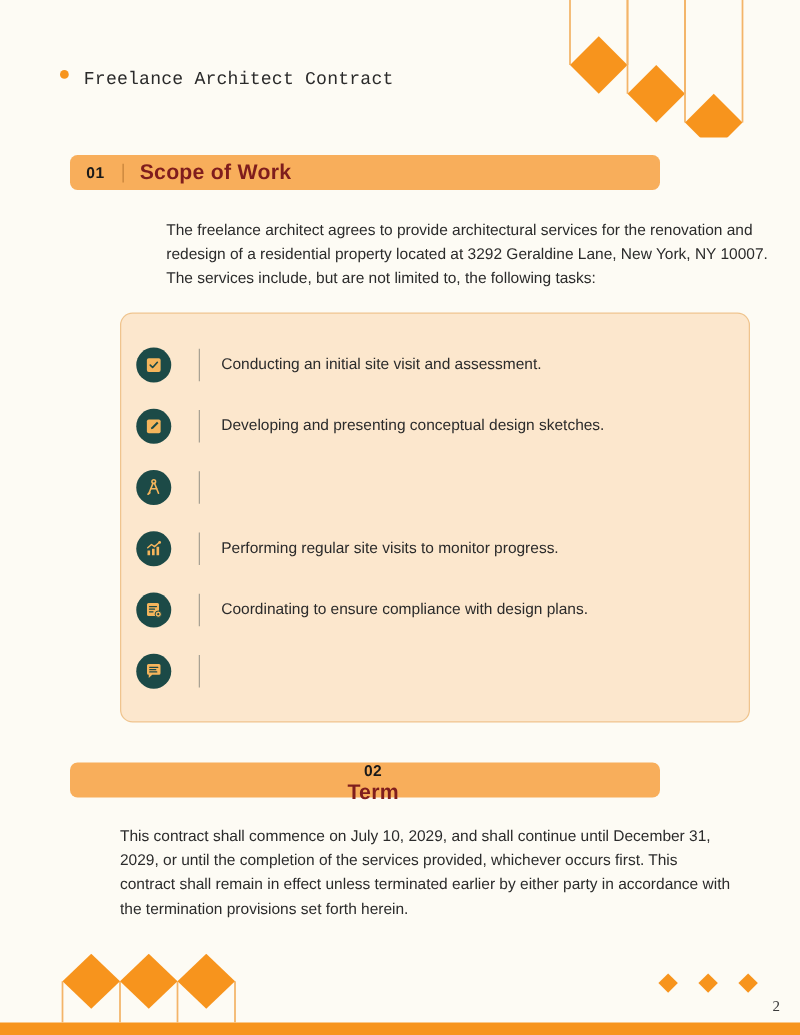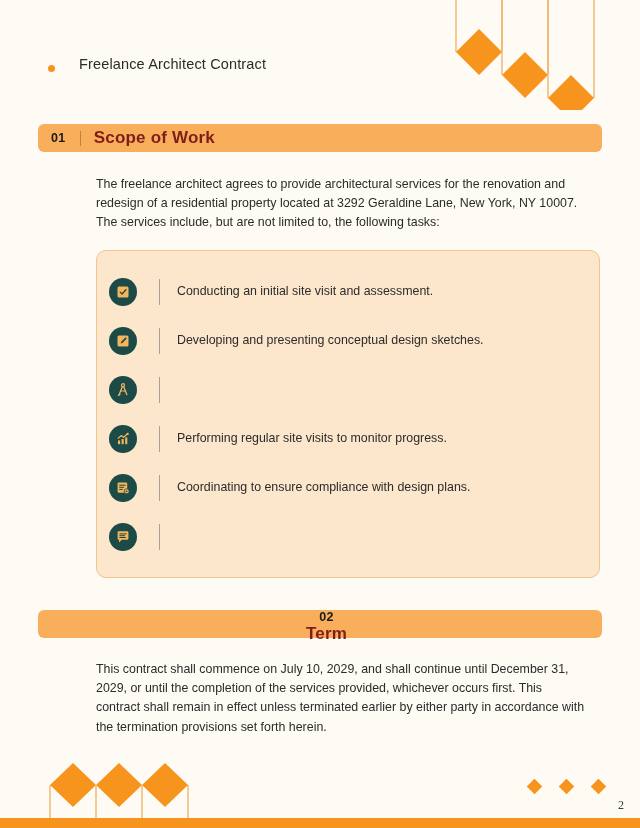--- a/index.html
+++ b/index.html
@@ -25,41 +25,42 @@
     height: 110px;
     pointer-events: none;
   }
 
   
   .doc-header {
     position: absolute;
     top: 56px;
     left: 48px;
     display: flex;
-    align-items: flex-end;
-    gap: 24px;
+    align-items: flex-start;
+    gap: 12px;
+    font-family: Liberation Mono, monospace;
   }
   .header-bullet {
     width: 7px;
     height: 7px;
     border-radius: 50%;
     background: #F7941D;
     flex: none;
   }
   .header-title {
     font-size: 14.5px;
     color: #2B2B2B;
     letter-spacing: .15px;
   }
 
   
   .section-bar {
     position: absolute;
-    left: 38px;
-    width: 564px;
+    left: 56px;
+    width: 472px;
     height: 28px;
     background: #F8AE5B;
     border-radius: 6px;
     display: flex;
     align-items: center;
     box-sizing: border-box;
     padding-left: 13px;
   }
   .section-num {
     font-size: 12.5px;
@@ -84,21 +85,21 @@
 
   
   .body-para {
     position: absolute;
     left: 96px;
     width: 492px;
     font-size: 12.4px;
     line-height: 19.2px;
     color: #2B2B2B;
   }
-  #para-01 { top: 175px; }
+  #para-01 { top: 175px; margin-left: 37px; }
   #para-02 { top: 660px; }
 
   
   .task-panel {
     position: absolute;
     left: 96px;
     top: 250px;
     width: 504px;
     box-sizing: border-box;
     background: #FCE7CD;

